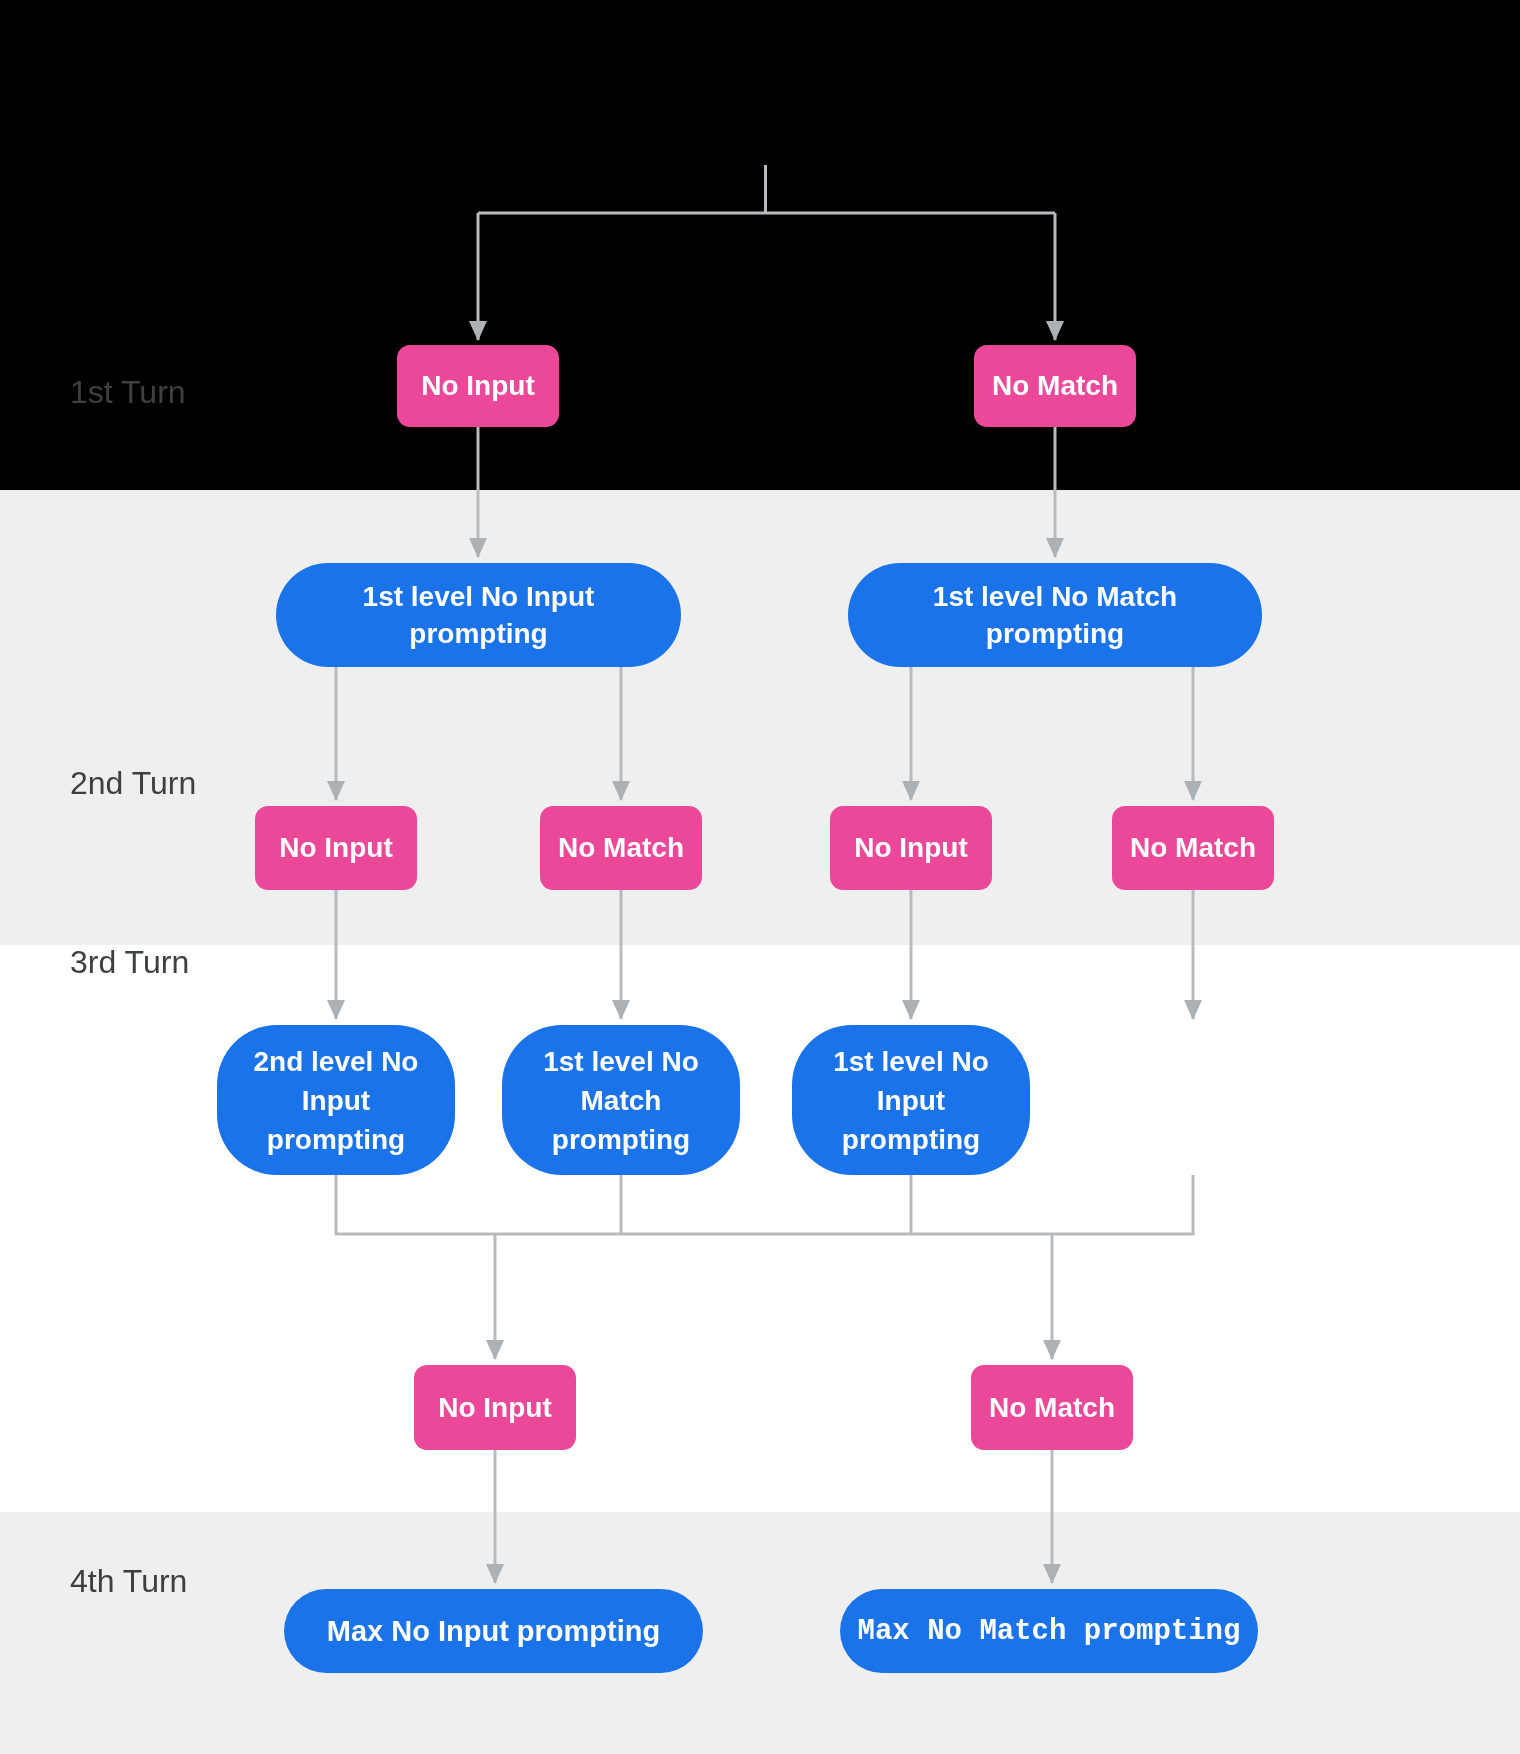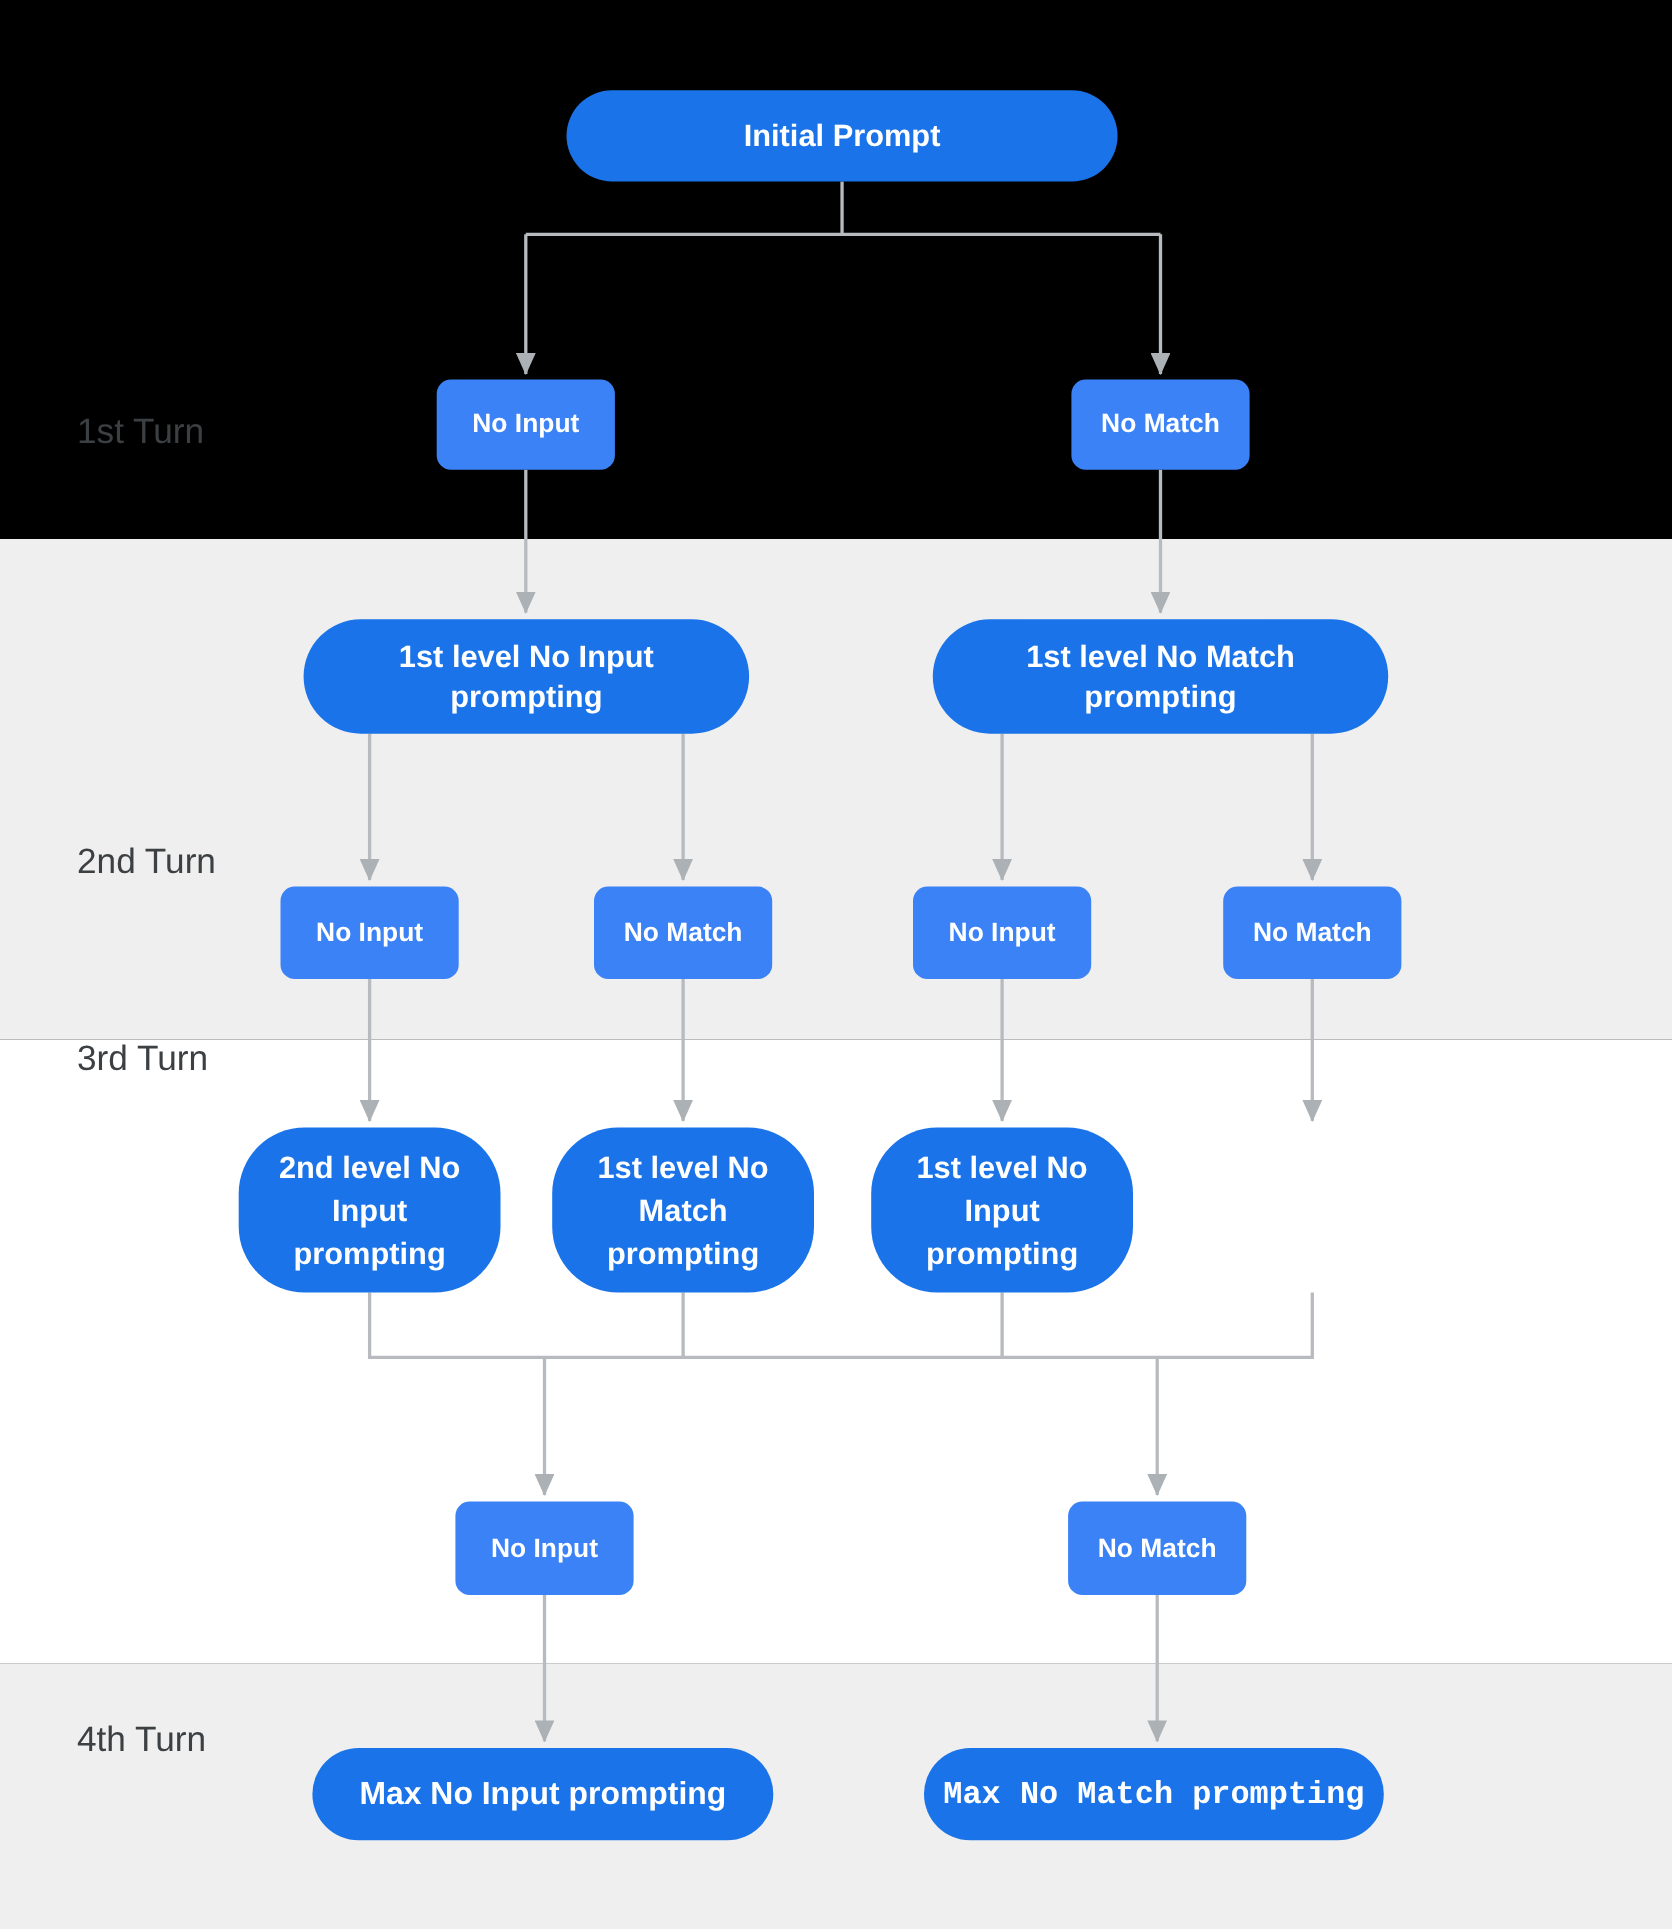--- a/index.html
+++ b/index.html
@@ -19,21 +19,21 @@
   
   #connectors{position:absolute;left:0;top:0;pointer-events:none;}
   .cline{fill:none;stroke:#b7bbbf;stroke-width:3px;}
 
   
   .node{
     position:absolute;display:flex;align-items:center;justify-content:center;
     color:#ffffff;text-align:center;font-weight:600;box-sizing:border-box;
   }
   .prompt{background:#1a73e8;}
-  .event{background:#3b82f6;border-radius:13px;font-size:24px;}
+  .event{background:#ec4899;border-radius:13px;font-size:28px;}
   .pill-lg{border-radius:52px;font-size:28px;line-height:37px;}
   .pill-top{border-radius:42px;font-size:28px;}
   .pill-bottom{border-radius:42px;font-size:29px;}
   .sq{border-radius:60px;font-size:28px;line-height:39px;}
   .wrap300{max-width:300px;}
   .wrap185{max-width:185px;}
 
   
   .turn-label{
     position:absolute;left:70px;font-size:32px;line-height:36px;
@@ -105,23 +105,20 @@
 
     <path class="cline" marker-end="url(#ah)" d="M495 1450 V1583"></path>
     <path class="cline" marker-end="url(#ah)" d="M1052 1450 V1583"></path>
   </svg>
 
   <div class="turn-label" id="turn-1">1st Turn</div>
   <div class="turn-label" id="turn-2">2nd Turn</div>
   <div class="turn-label" id="turn-3">3rd Turn</div>
   <div class="turn-label" id="turn-4">4th Turn</div>
 
-  <div class="node prompt pill-top" id="n-initial">
-    <span>Initial Prompt</span>
-  </div>
 
   <div class="node event" id="n-r1-noinput">
     <span>No Input</span>
   </div>
   <div class="node event" id="n-r1-nomatch">
     <span>No Match</span>
   </div>
 
   <div class="node prompt pill-lg" id="n-p2-noinput">
     <span class="wrap300">1st level No Input prompting</span>

